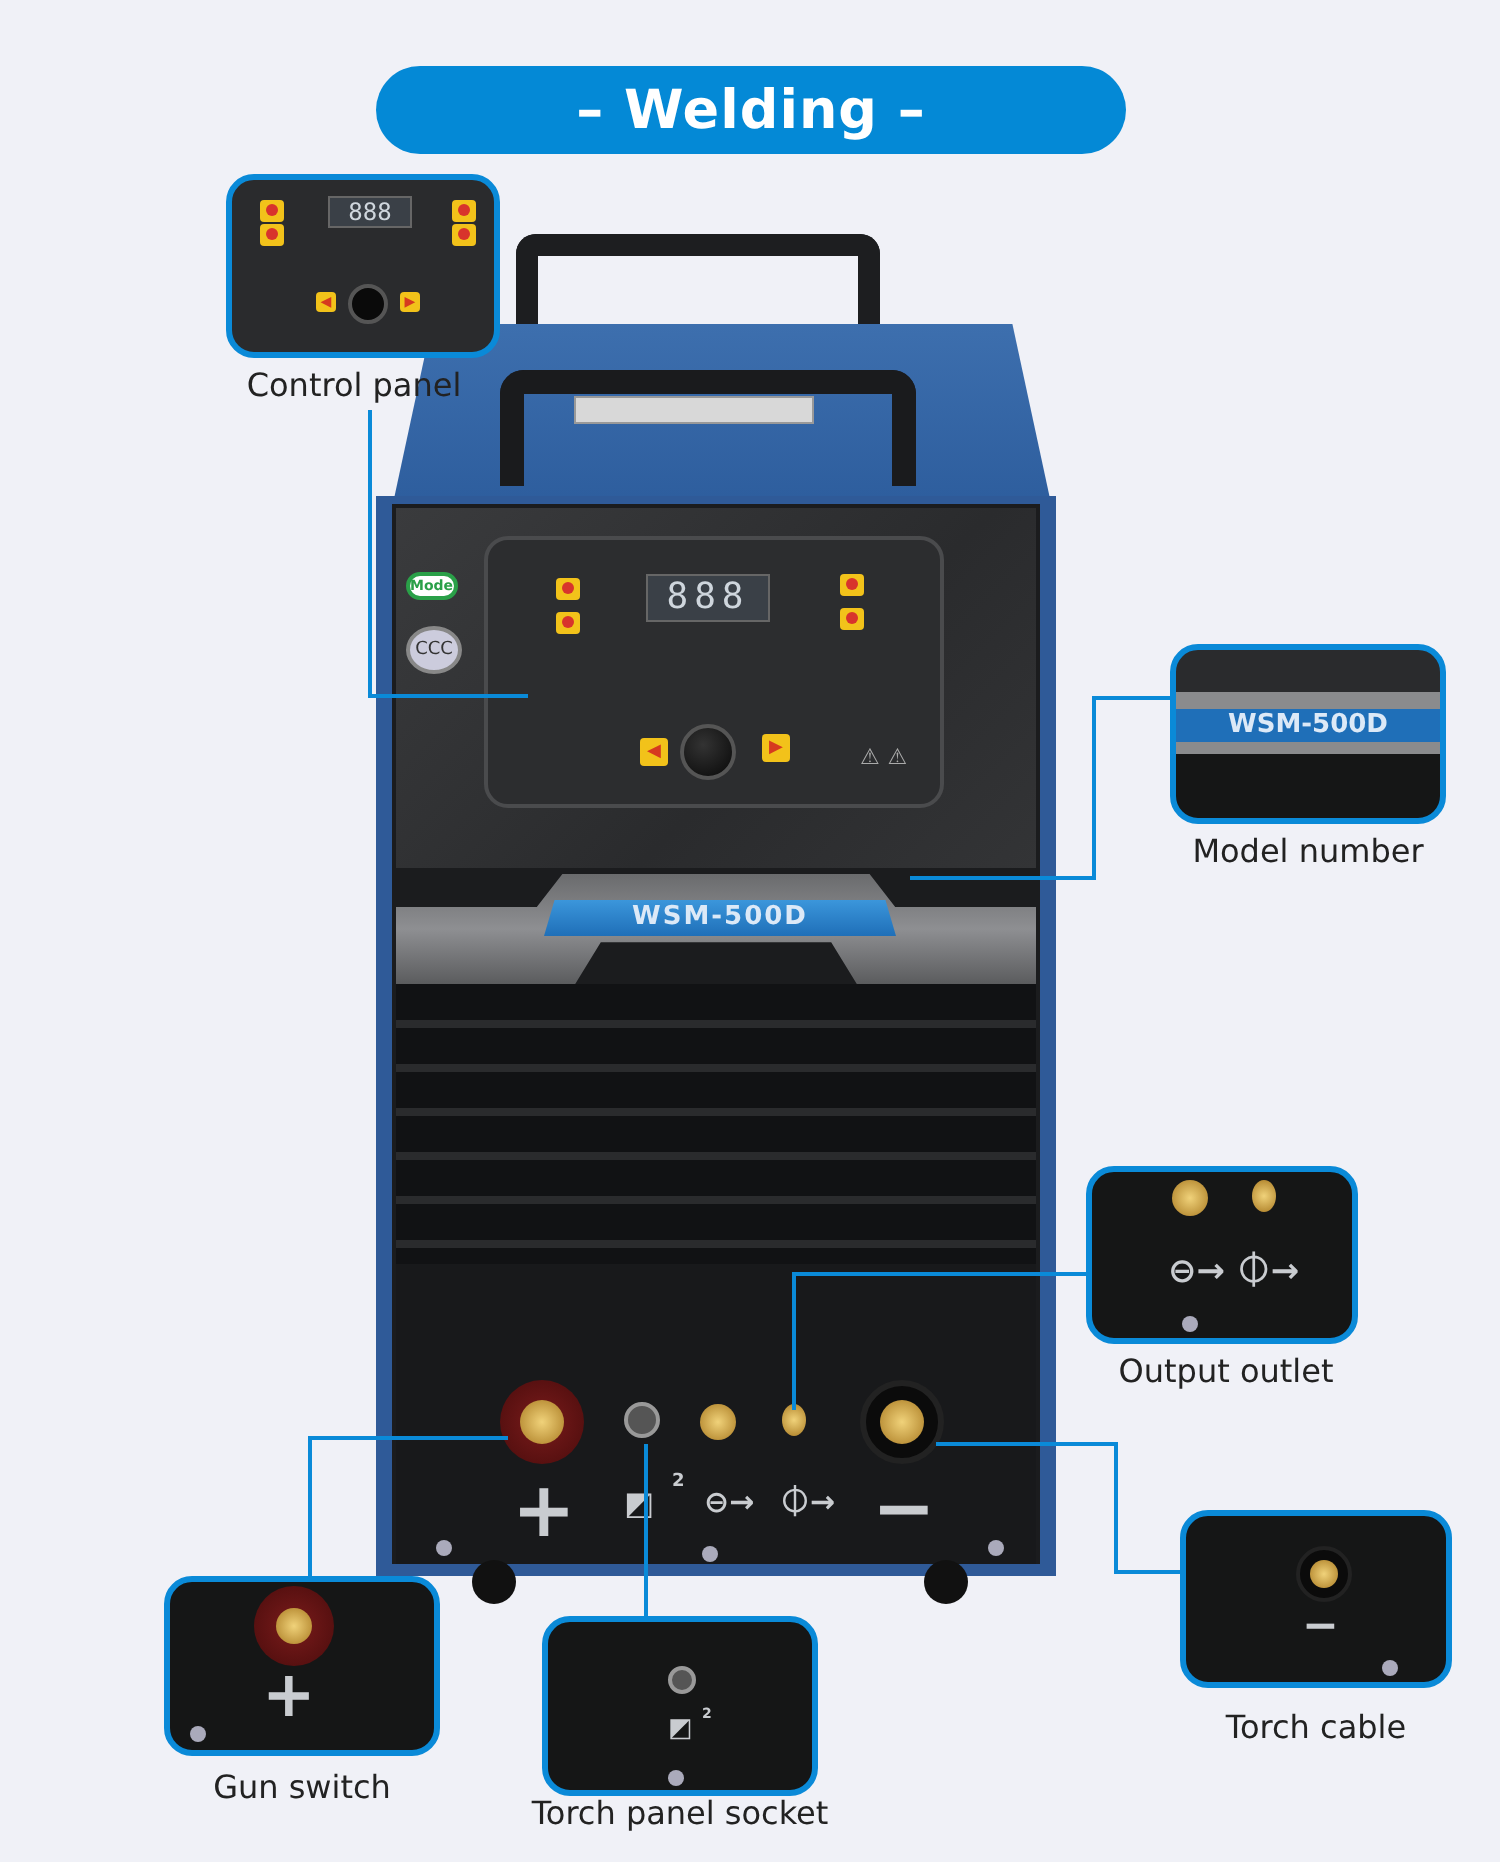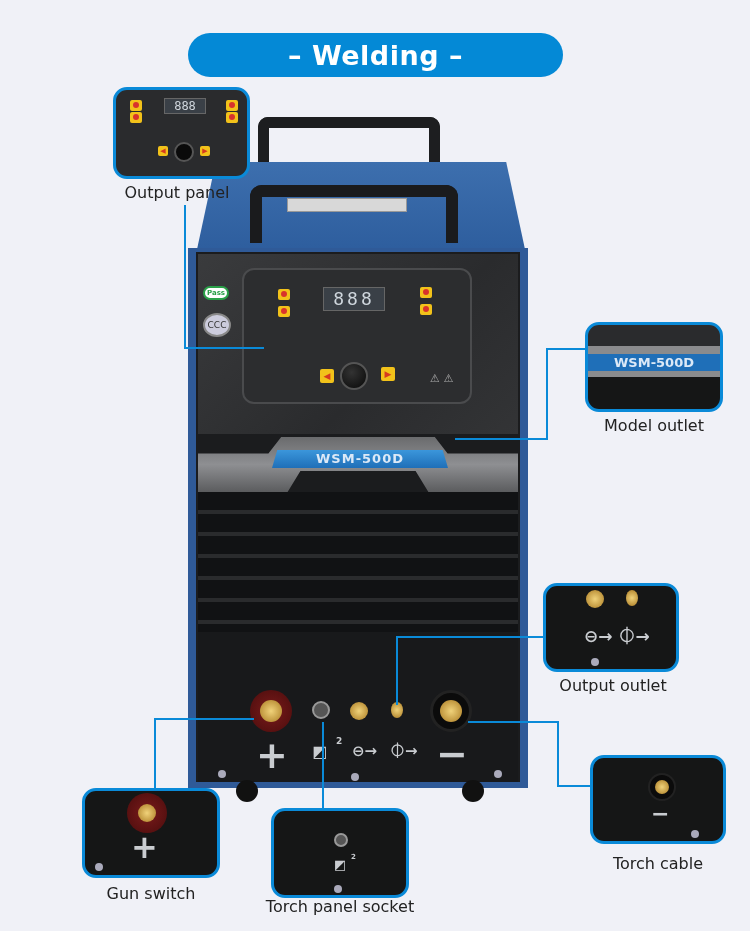--- a/index.html
+++ b/index.html
@@ -43,21 +43,21 @@
   </div>
 
 <div>
   <div class="abs handle-back"></div>
   <div class="abs top"></div>
   <div class="abs label-top"></div>
   <div class="abs handle-front"></div>
   <div class="abs body"></div>
   <div class="abs front"></div>
   <div class="abs upper"></div>
-  <div class="abs pass">Pass</div>
+  <div class="abs pass">Model</div>
   <div class="abs ccc">CCC</div>
   <div class="abs panel"></div>
   <div class="abs display">888</div>
   <div class="abs ybtn" style="left:278px;top:289px"></div>
   <div class="abs ybtn" style="left:278px;top:306px"></div>
   <div class="abs ybtn" style="left:420px;top:287px"></div>
   <div class="abs ybtn" style="left:420px;top:304px"></div>
   <div class="abs arrowbtn" style="left:320px;top:369px">◀</div>
   <div class="abs knob"></div>
   <div class="abs arrowbtn" style="left:381px;top:367px">▶</div>
@@ -105,26 +105,26 @@
 <div class="abs card" style="left:113px;top:87px;width:137px;height:92px;background:#2a2b2d">
   <div class="abs" style="left:48px;top:8px;width:42px;height:16px;background:#3a4047;border:1px solid #666;color:#cfd6dd;font-family:'DejaVu Sans Mono',monospace;font-size:12px;text-align:center;line-height:14px">888</div>
   <div class="abs ybtn" style="left:14px;top:10px"></div>
   <div class="abs ybtn" style="left:14px;top:22px"></div>
   <div class="abs ybtn" style="left:110px;top:10px"></div>
   <div class="abs ybtn" style="left:110px;top:22px"></div>
   <div class="abs" style="left:58px;top:52px;width:20px;height:20px;border-radius:50%;background:#0a0a0a;border:2px solid #555"></div>
   <div class="abs arrowbtn" style="left:42px;top:56px;width:10px;height:10px;line-height:10px;font-size:7px">◀</div>
   <div class="abs arrowbtn" style="left:84px;top:56px;width:10px;height:10px;line-height:10px;font-size:7px">▶</div>
 </div>
-<div class="abs cap" style="left:113px;top:183px;width:128px">Output panel</div>
+<div class="abs cap" style="left:113px;top:183px;width:128px">Control panel</div>
 
 <div class="abs card" style="left:585px;top:322px;width:138px;height:90px;background:linear-gradient(#2a2b2d 0 25%,#8a8b8d 25% 35%,#1f6fb8 35% 55%,#8a8b8d 55% 62%,#151616 62%)">
   <div class="abs" style="left:0;top:30px;width:132px;color:#dce9f7;font-weight:bold;font-size:13px;text-align:center">WSM-500D</div>
 </div>
-<div class="abs cap" style="left:585px;top:416px;width:138px">Model outlet</div>
+<div class="abs cap" style="left:585px;top:416px;width:138px">Model number</div>
 
 <div class="abs card" style="left:543px;top:583px;width:136px;height:89px">
   <div class="abs brass" style="left:40px;top:4px;width:18px;height:18px"></div>
   <div class="abs brass" style="left:80px;top:4px;width:12px;height:16px"></div>
   <div class="abs sym" style="left:38px;top:40px;font-size:17px">⊖→ ⏀→</div>
   <div class="abs screw" style="left:45px;top:72px"></div>
 </div>
 <div class="abs cap" style="left:543px;top:676px;width:140px">Output outlet</div>
 
 <div class="abs card" style="left:590px;top:755px;width:136px;height:89px">

